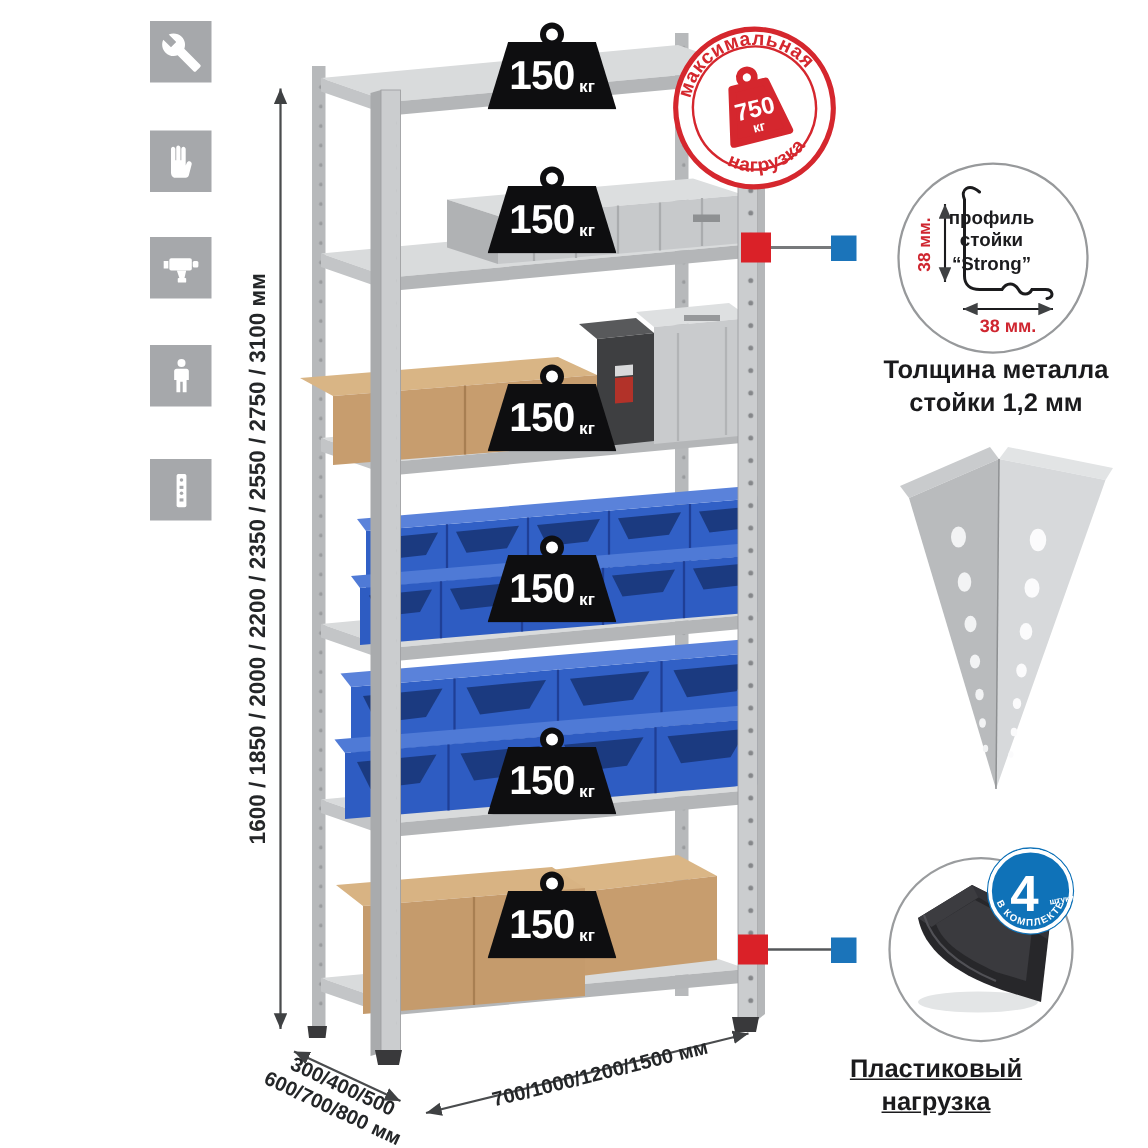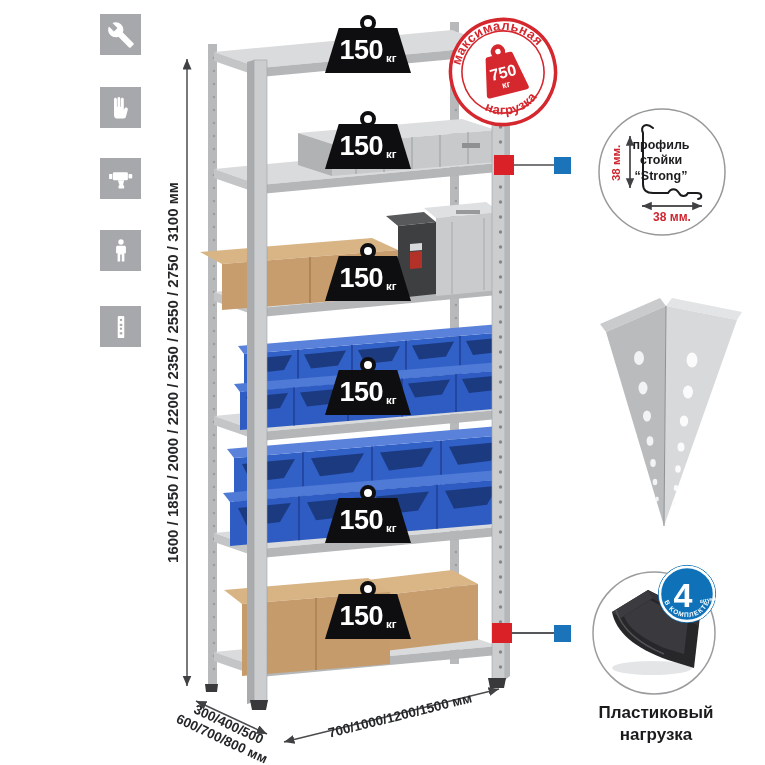--- a/index.html
+++ b/index.html
@@ -24,21 +24,21 @@
   .badge .body{position:relative;height:45px;background:#0e0e10;clip-path:polygon(16% 0%,84% 0%,100% 100%,0% 100%);display:flex;align-items:center;justify-content:center;}
   .badge .val{color:#fff;font-size:27px;font-weight:bold;letter-spacing:-.5px;}
   .badge .unit{color:#fff;font-size:11.5px;font-weight:bold;margin:14px 0 0 3px;}
 
   
   .stamp{position:absolute;left:445px;top:14px;transform:rotate(-14deg);}
 
   
   .caption{position:absolute;text-align:center;color:#1b1b1d;font-weight:bold;font-size:17px;line-height:22px;}
   .cap-profile{left:572px;top:236px;width:184px;}
-  .cap-foot{left:564px;top:702px;width:184px;}
+  .cap-foot{left:532px;top:702px;width:184px;text-decoration:underline;}
 </style>
 </head>
 <body>
 
 <div class="canvas">
 
   <svg class="scene" width="765" height="765" viewBox="0 0 765 765">
     <defs>
       <pattern id="holes" width="13" height="15" patternUnits="userSpaceOnUse">
         <circle cx="6.5" cy="7" r="1.7" fill="#85878a"></circle>
@@ -370,18 +370,22 @@
       <textPath href="#arcBot" startOffset="50%" text-anchor="middle">нагрузка</textPath>
     </text>
     <g>
       <circle cx="58" cy="37" r="5" fill="none" stroke="#d5272e" stroke-width="4.5"></circle>
       <path d="M39 78 L46.5 42.5 L69.5 42.5 L77 78 Z" fill="#d5272e" stroke="#d5272e" stroke-width="5" stroke-linejoin="round"></path>
     </g>
     <text x="58" y="64" text-anchor="middle" font-size="16" font-weight="bold" fill="#fff">750</text>
     <text x="58" y="74" text-anchor="middle" font-size="9" font-weight="bold" fill="#fff">кг</text>
   </svg>
 
+  <div class="caption cap-profile">
+    <div>Толщина металла</div>
+    <div>стойки 1,2 мм</div>
+  </div>
   <div class="caption cap-foot">
     <div>Пластиковый</div>
     <div>нагрузка</div>
   </div>
 
 </div>
 
 </body></html>

